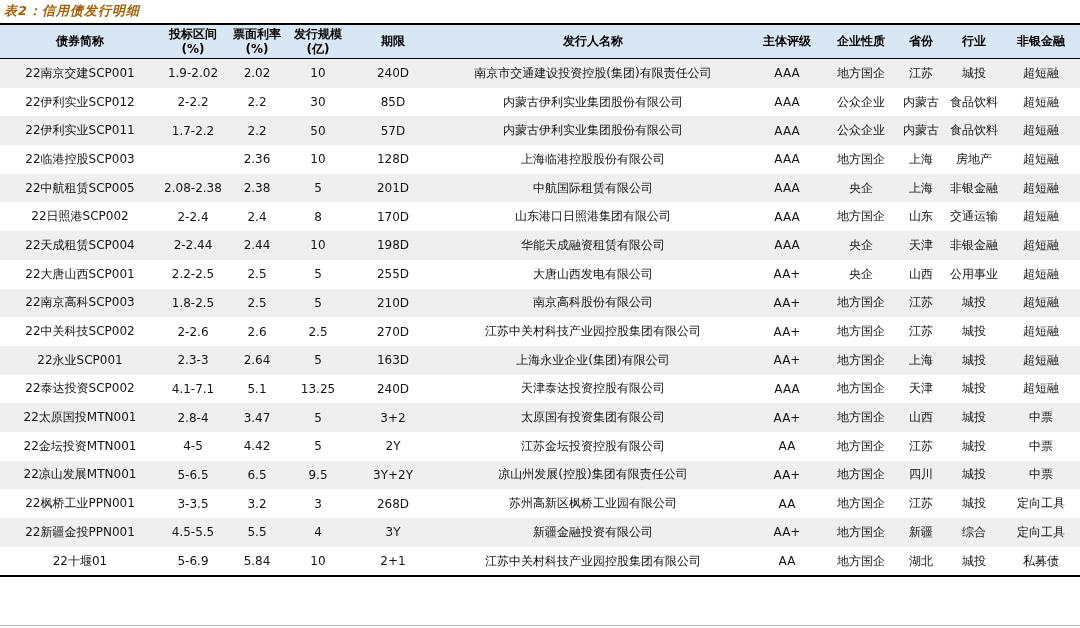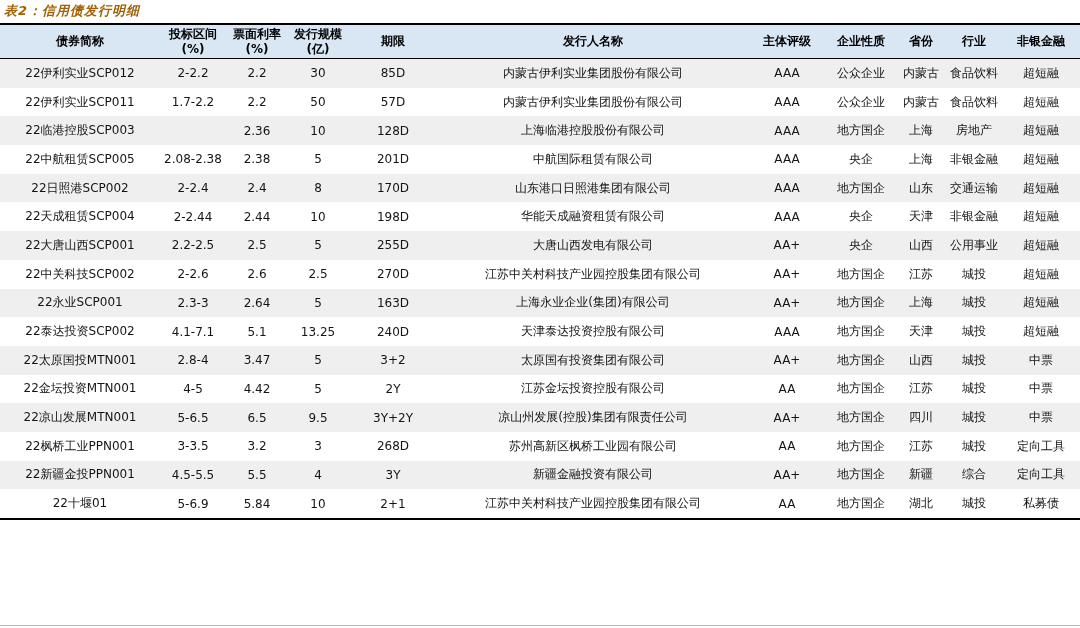--- a/index.html
+++ b/index.html
@@ -117,20 +117,33 @@
           <span></span>
         </th>
       <th>
           <span>非银金融</span>
           <span></span>
         </th>
     </tr>
   </thead>
   <tbody>
       <tr>
+        <td>22南京交建SCP001</td>
+        <td>1.9-2.02</td>
+        <td>2.02</td>
+        <td>10</td>
+        <td>240D</td>
+        <td>南京市交通建设投资控股(集团)有限责任公司</td>
+        <td>AAA</td>
+        <td>地方国企</td>
+        <td>江苏</td>
+        <td>城投</td>
+        <td>超短融</td>
+      </tr>
+      <tr>
         <td>22伊利实业SCP012</td>
         <td>2-2.2</td>
         <td>2.2</td>
         <td>30</td>
         <td>85D</td>
         <td>内蒙古伊利实业集团股份有限公司</td>
         <td>AAA</td>
         <td>公众企业</td>
         <td>内蒙古</td>
         <td>食品饮料</td>
@@ -205,20 +218,33 @@
         <td>22大唐山西SCP001</td>
         <td>2.2-2.5</td>
         <td>2.5</td>
         <td>5</td>
         <td>255D</td>
         <td>大唐山西发电有限公司</td>
         <td>AA+</td>
         <td>央企</td>
         <td>山西</td>
         <td>公用事业</td>
+        <td>超短融</td>
+      </tr>
+      <tr>
+        <td>22南京高科SCP003</td>
+        <td>1.8-2.5</td>
+        <td>2.5</td>
+        <td>5</td>
+        <td>210D</td>
+        <td>南京高科股份有限公司</td>
+        <td>AA+</td>
+        <td>地方国企</td>
+        <td>江苏</td>
+        <td>城投</td>
         <td>超短融</td>
       </tr>
       <tr>
         <td>22中关科技SCP002</td>
         <td>2-2.6</td>
         <td>2.6</td>
         <td>2.5</td>
         <td>270D</td>
         <td>江苏中关村科技产业园控股集团有限公司</td>
         <td>AA+</td>

